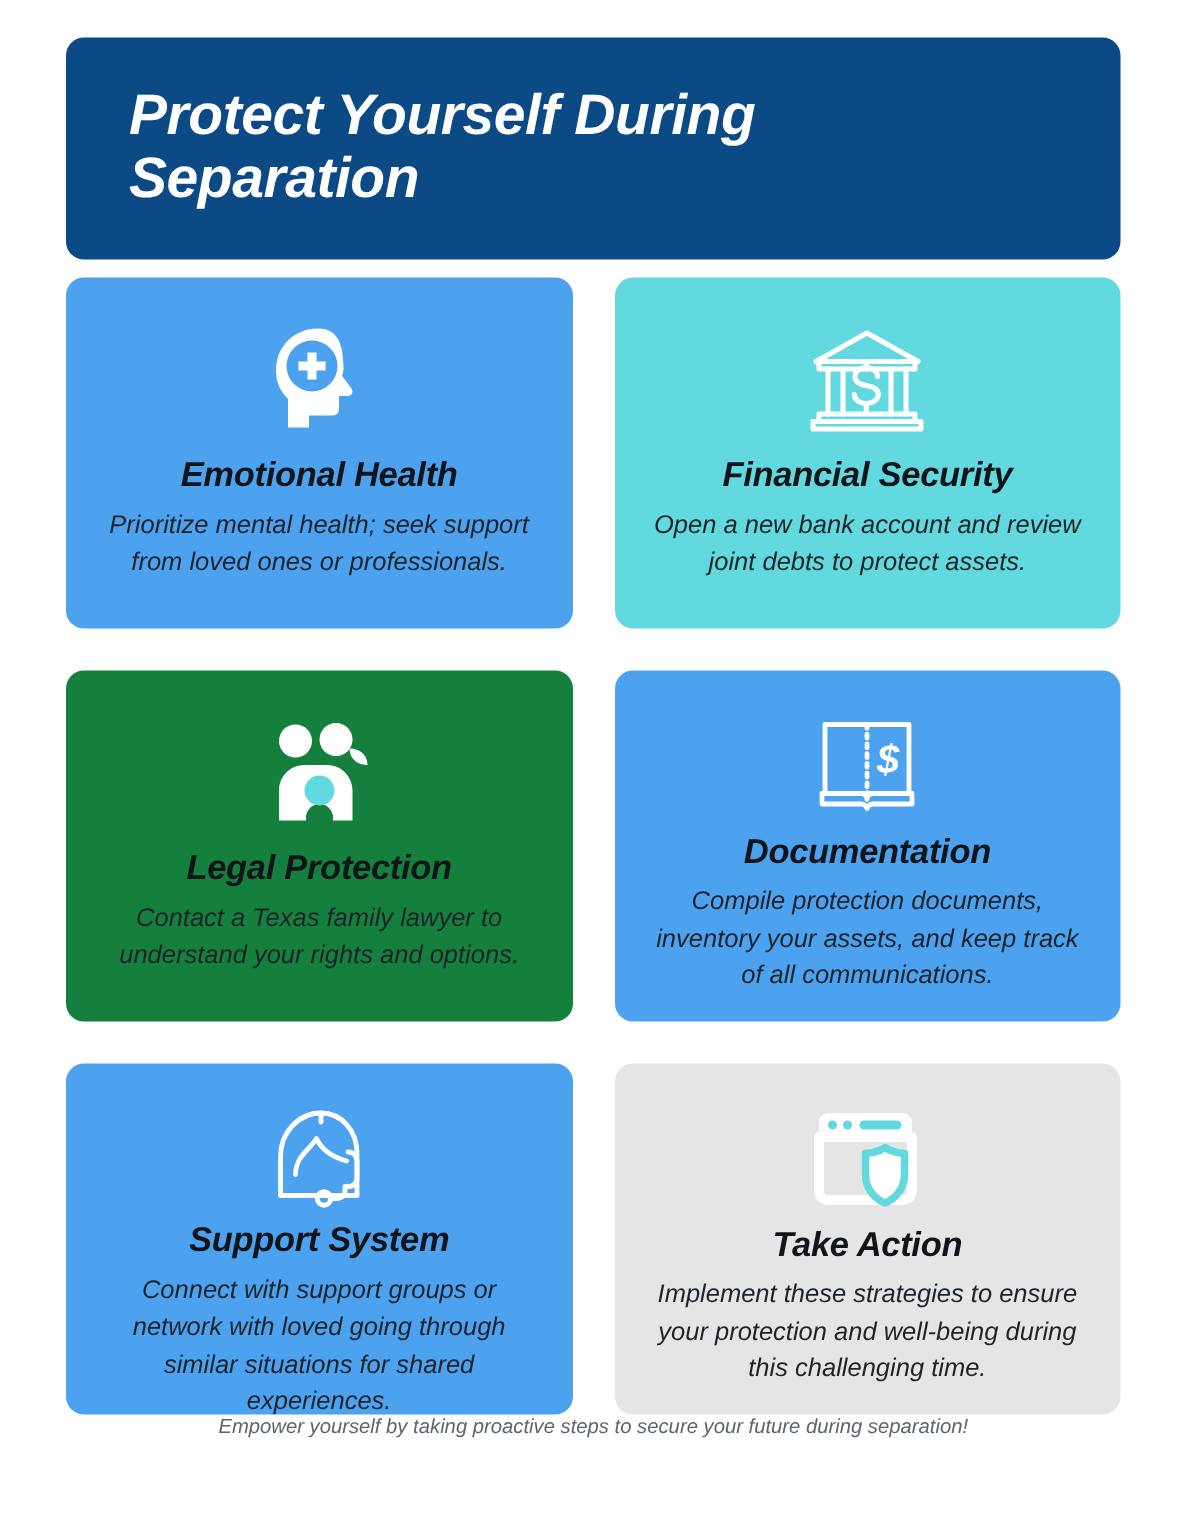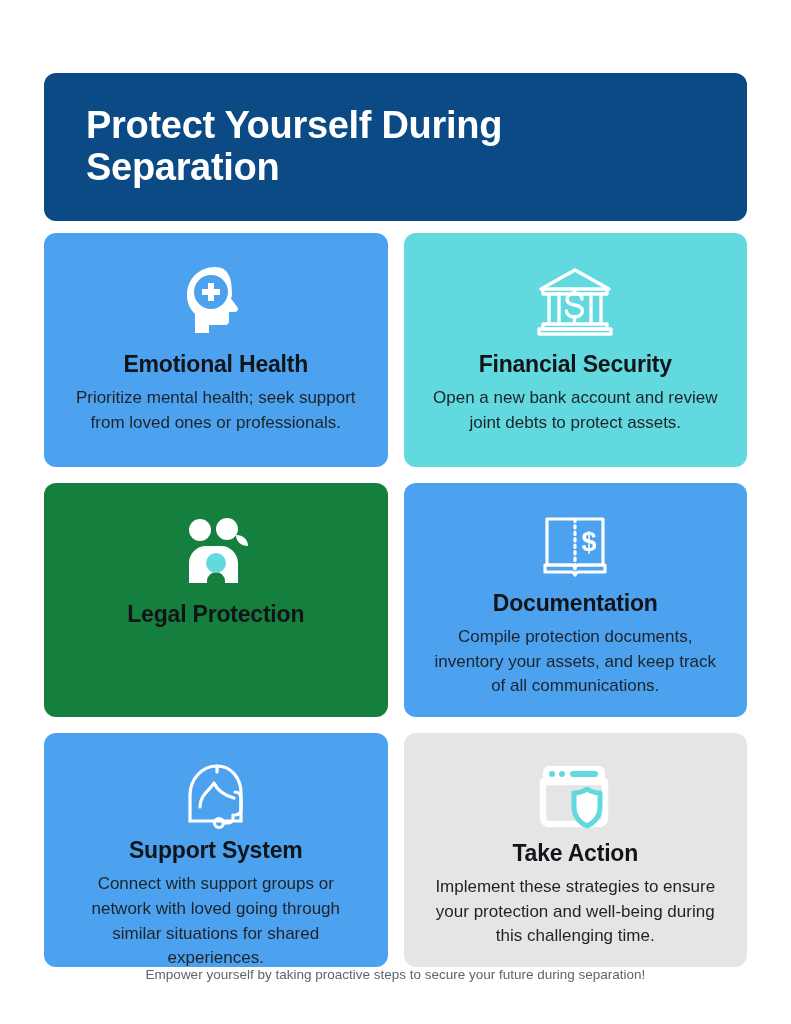--- a/index.html
+++ b/index.html
@@ -11,22 +11,23 @@
     width: 791px;
     height: 1024px;
     font-family: "Liberation Sans", sans-serif;
     overflow: hidden;
   }
   .page {
     position: relative;
     width: 791px;
     height: 1024px;
     box-sizing: border-box;
-    padding: 73px 44px 0 44px;
+    padding: 25px 44px 0 44px;
     background: #ffffff;
+    font-style: italic;
   }
 
   
   .header-banner {
     height: 148px;
     border-radius: 12px;
     background: #0b4a84;
     display: flex;
     align-items: center;
     padding: 0 42px;
@@ -39,21 +40,21 @@
     letter-spacing: -0.3px;
     line-height: 1.1;
   }
 
   
   .card-grid {
     margin-top: 12px;
     display: grid;
     grid-template-columns: 1fr 1fr;
     grid-auto-rows: 234px;
-    gap: 16px;
+    gap: 28px;
   }
   .card {
     border-radius: 12px;
     box-sizing: border-box;
     padding: 26px 24px 18px 24px;
     display: flex;
     flex-direction: column;
     align-items: center;
     text-align: center;
     overflow: hidden;
@@ -131,20 +132,21 @@
       <div class="card-icon">
         <svg width="76" height="70" viewBox="0 0 76 70" aria-hidden="true">
           <circle cx="22" cy="13" r="11" fill="#ffffff"></circle>
           <circle cx="49" cy="12" r="11" fill="#ffffff"></circle>
           <path d="M58 18c7 0 12 4.5 12 11-7 0-12-4.5-12-11Z" fill="#ffffff"></path>
           <path d="M11 46c0-9.4 7.6-17 17-17h15c9.4 0 17 7.6 17 17v20H47v-2a9 9 0 0 0-18 0v2H11V46Z" fill="#ffffff"></path>
           <circle cx="38" cy="46" r="10" fill="#62d9de"></circle>
         </svg>
       </div>
       <div class="card-title">Legal Protection</div>
+      <div class="card-desc">Contact a Texas family lawyer to understand your rights and options.</div>
     </div>
 
     <div class="card" style="background:#4da2f0;">
       <div class="card-icon">
         <svg width="76" height="70" viewBox="0 0 76 70" aria-hidden="true" fill="none" stroke="#ffffff" stroke-width="3.2" stroke-linejoin="round" stroke-linecap="round">
           <path d="M10 8h56v46H10z"></path>
           <path d="M38 8v46" stroke-dasharray="2.5 4"></path>
           <path d="M8 54h26a4 4 0 0 1 4 4 4 4 0 0 1 4-4h26v7H42a4 4 0 0 0-4 3 4 4 0 0 0-4-3H8v-7Z"></path>
           <text x="52" y="40" font-family="Liberation Sans, sans-serif" font-size="27" font-weight="bold" fill="#ffffff" stroke="none" text-anchor="middle">$</text>
         </svg>

